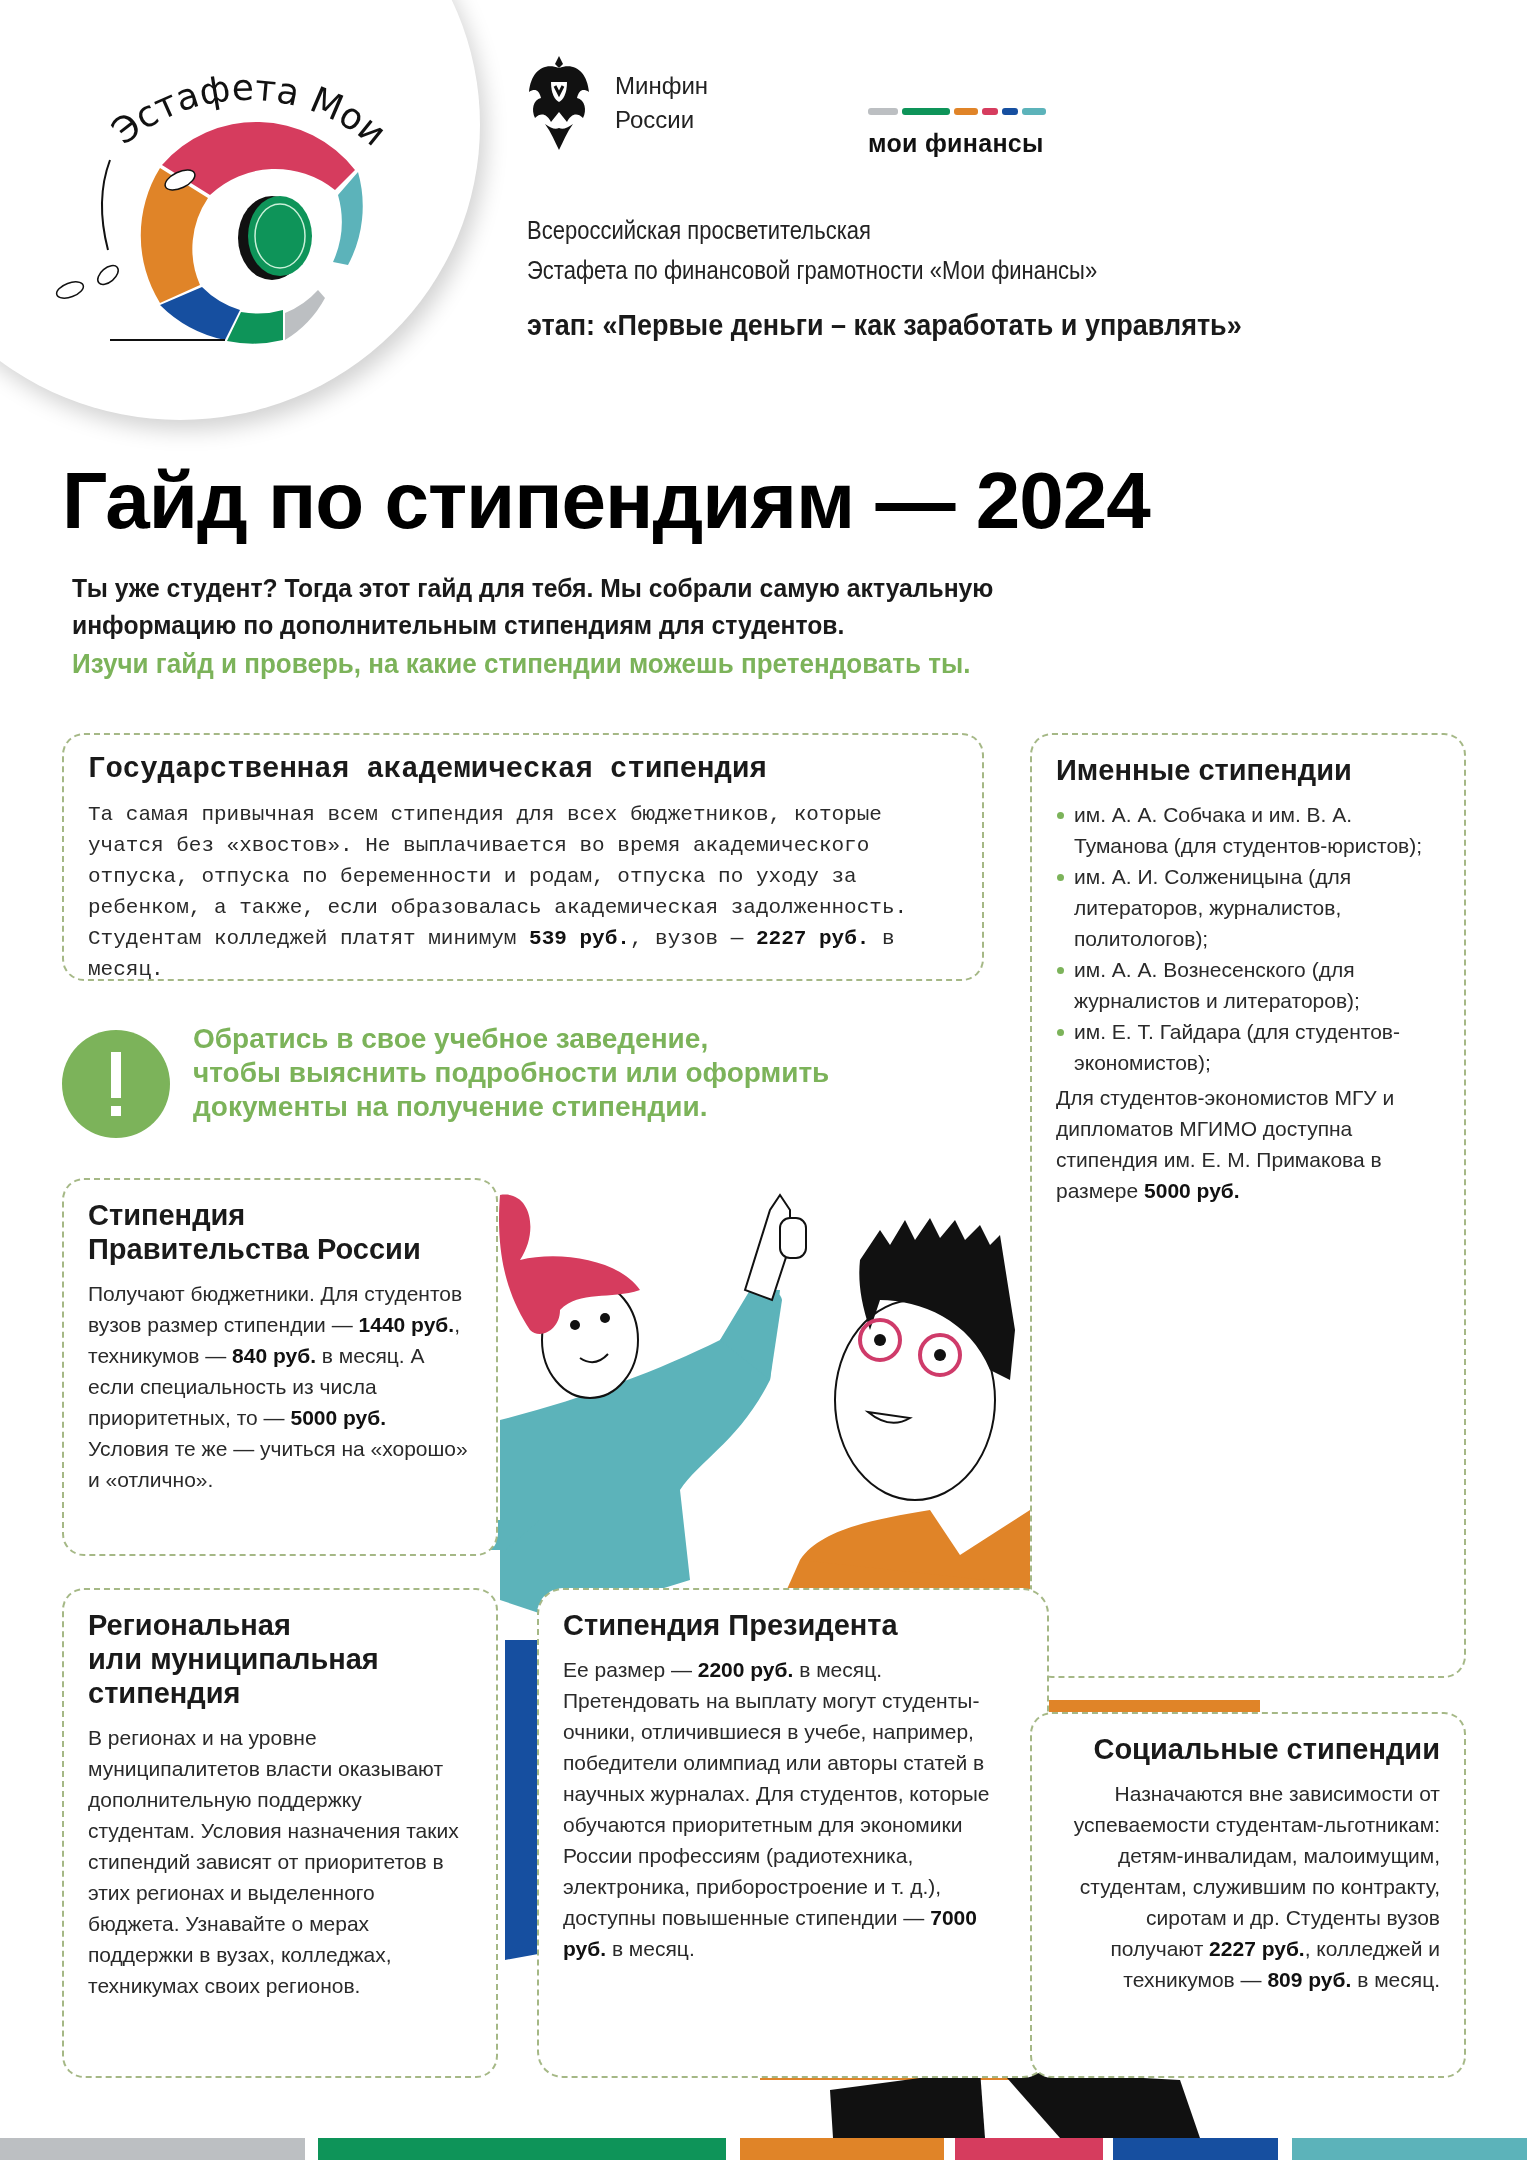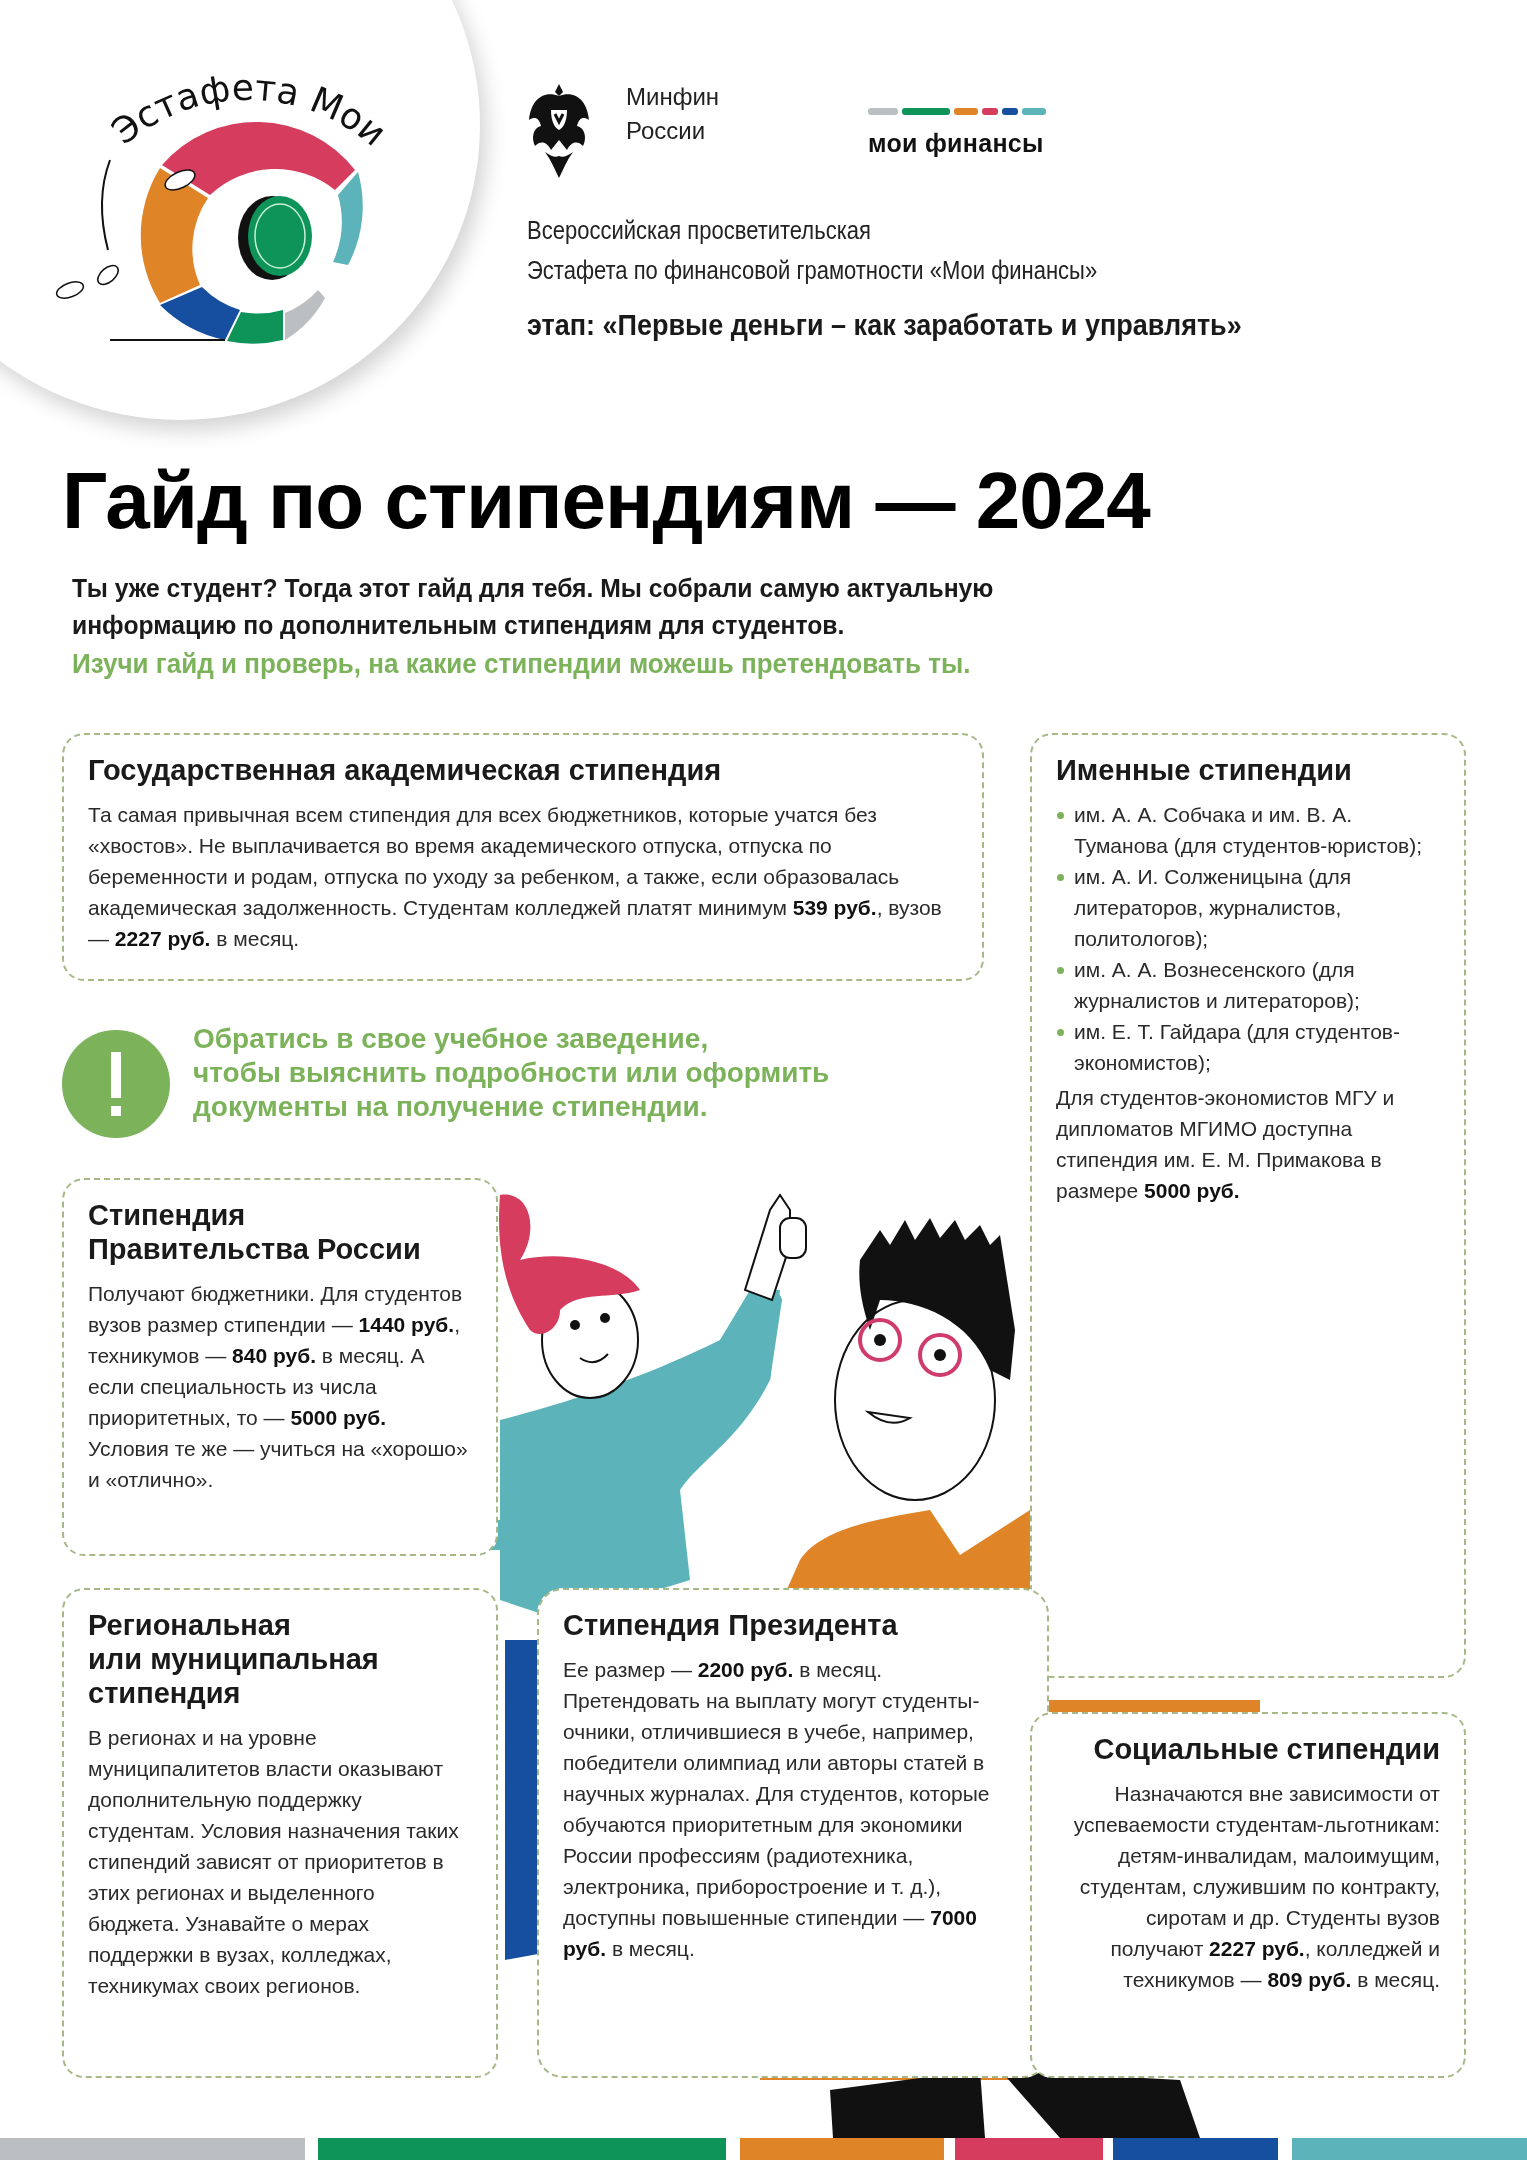--- a/index.html
+++ b/index.html
@@ -7,21 +7,21 @@
   body { position: relative; font-family: "Liberation Sans", "DejaVu Sans", sans-serif; color: #1a1a1a; }
 
   
   .logo-disc {
     position: absolute; left: -120px; top: -170px; width: 600px; height: 590px;
     border-radius: 50%; background: #fff;
     box-shadow: 6px 10px 22px rgba(0,0,0,0.18);
   }
   .logo-svg { position: absolute; left: 0; top: 0; width: 480px; height: 430px; }
 
-  .minfin { position: absolute; left: 525px; top: 80px; display: flex; gap: 33px; }
+  .minfin { position: absolute; left: 525px; top: 52px; display: flex; align-items: center; gap: 22px; }
   .minfin-text { font-size: 24px; line-height: 34px; color: #222; }
   .mf-brand { position: absolute; left: 868px; top: 108px; }
   .mf-bars { display: flex; gap: 4px; height: 7px; margin-bottom: 14px; }
   .mf-bars span { display: block; height: 7px; border-radius: 3px; }
   .mf-name { font-size: 25px; font-weight: bold; color: #111; letter-spacing: 0.3px; }
 
   .event-line1, .event-line2 { position: absolute; left: 527px; font-size: 25px; color: #222; font-family: "Liberation Sans Narrow", "Liberation Sans", sans-serif; transform: scaleX(0.88); transform-origin: left; }
   .event-line1 { top: 216px; }
   .event-line2 { top: 256px; }
   .stage { position: absolute; left: 527px; top: 308px; font-size: 30px; font-weight: bold; color: #1a1a1a; transform: scaleX(0.9); transform-origin: left; white-space: nowrap; }
@@ -32,21 +32,21 @@
 
   
   .card {
     position: absolute; background: #fff; border: 2px dashed #a5b886;
     border-radius: 22px; padding: 18px 24px 20px 24px;
   }
   .card h2 { font-size: 29px; font-weight: bold; color: #1a1a1a; line-height: 34px; margin-bottom: 12px; }
   .card p { font-size: 21px; line-height: 31px; color: #2a2a2a; }
   .card b { font-weight: bold; color: #111; }
 
-  .card-gov { left: 62px; top: 733px; width: 922px; height: 248px; }
+  .card-gov { left: 62px; top: 733px; width: 922px; height: 248px; font-family: Liberation Mono, monospace; }
   .card-gov p { font-size: 21px; line-height: 31px; }
 
   .card-named { left: 1030px; top: 733px; width: 436px; height: 945px; }
   .card-named ul { list-style: none; margin: 4px 0; }
   .card-named li { position: relative; padding-left: 18px; font-size: 21px; line-height: 31px; color: #2a2a2a; }
   .card-named li::before { content: ""; position: absolute; left: 1px; top: 13px; width: 7px; height: 7px; border-radius: 50%; background: #7cb35a; }
 
   .card-gov-ru { left: 62px; top: 1178px; width: 436px; height: 378px; }
   .card-region { left: 62px; top: 1588px; width: 436px; height: 490px; }
   .card-pres { left: 537px; top: 1588px; width: 512px; height: 490px; border-radius: 26px; }

